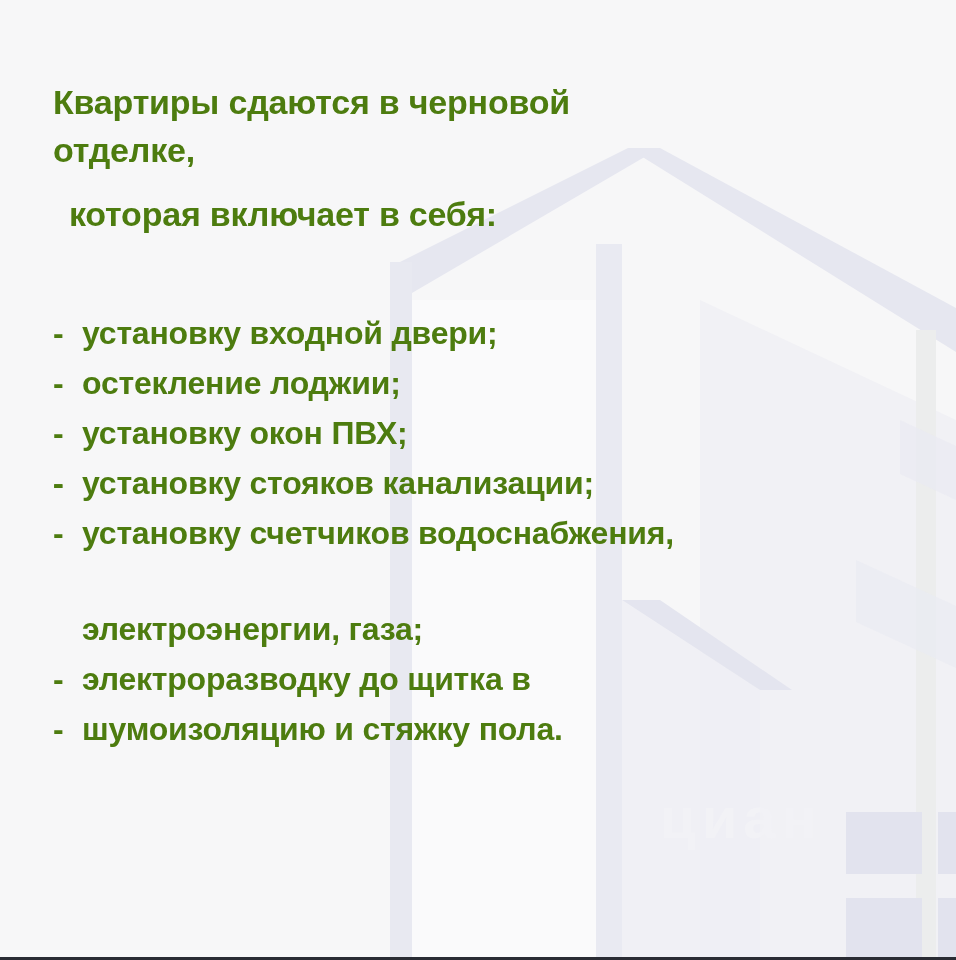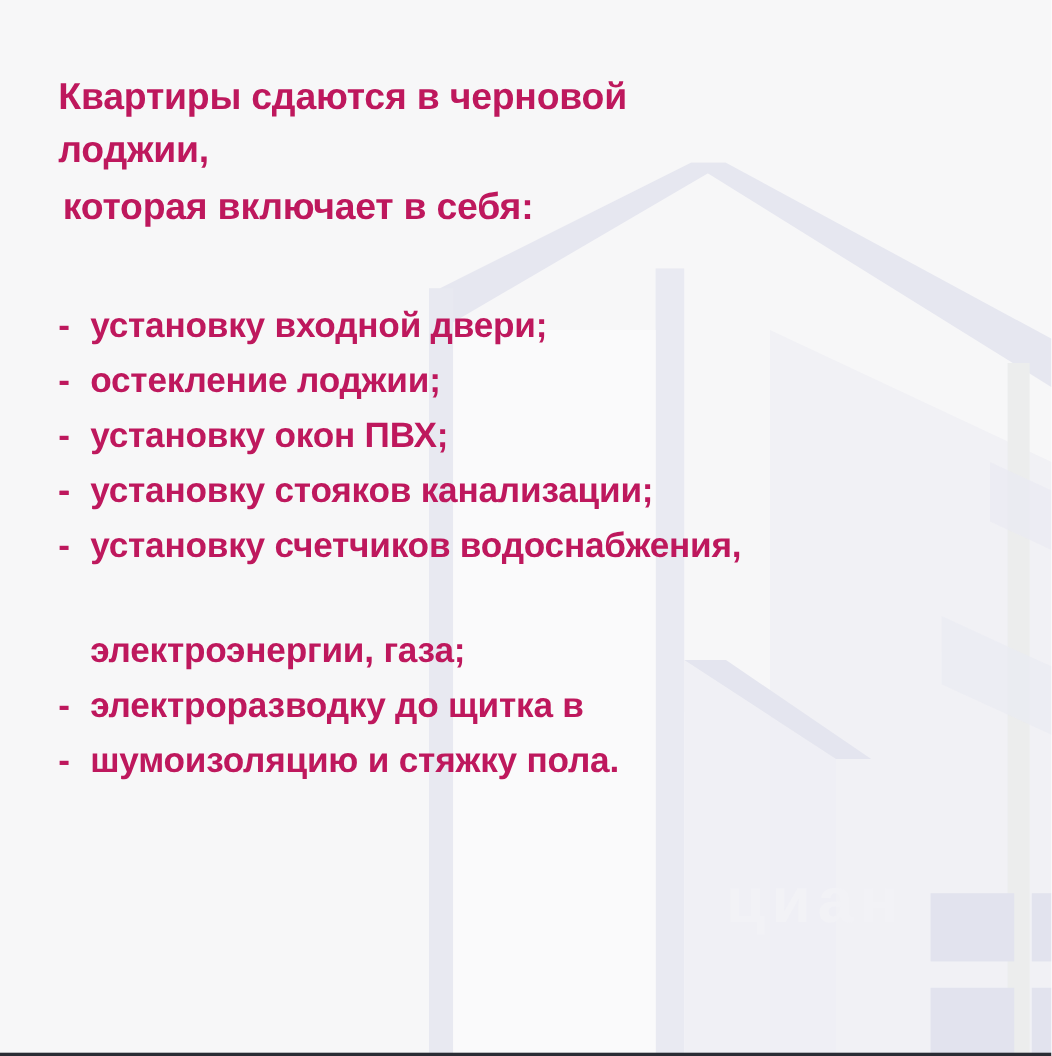--- a/index.html
+++ b/index.html
@@ -33,40 +33,40 @@
     bottom: 0;
     width: 956px;
     height: 3px;
     background: #2a2c34;
   }
 
   
   #content {
     position: absolute;
     left: 53px;
-    top: 64px;
+    top: 78px;
     width: 900px;
-    color: #be185d;
+    color: #4d7c0f;
   }
 
   .heading {
     font-size: 34px;
     font-weight: 700;
     line-height: 48px;
     letter-spacing: -0.2px;
     white-space: pre-line;
     margin: 0;
   }
 
   .heading-2 {
     font-size: 34px;
     font-weight: 700;
     line-height: 48px;
     letter-spacing: -0.2px;
-    margin: 4px;
+    margin: 16px;
   }
 
   .spacer {
     height: 54px;
   }
 
   ul.list {
     list-style: none;
     margin: 0;
     padding: 0;
@@ -134,21 +134,21 @@
       <rect x="846" y="898" width="76" height="60"></rect>
       <rect x="938" y="898" width="18" height="60"></rect>
     </g>
   </svg>
 
   <div id="bottom-rule"></div>
 
   <div id="content">
 
     <div class="heading">Квартиры сдаются в черновой</div>
-    <div class="heading">лоджии,</div>
+    <div class="heading">отделке,</div>
     <div class="heading-2">которая включает в себя:</div>
 
     <div class="spacer"></div>
 
     <ul class="list" id="finishing-list">
         <li><span class="dash">-</span><span>установку входной двери;</span></li>
         <li><span class="dash">-</span><span>остекление лоджии;</span></li>
         <li><span class="dash">-</span><span>установку окон ПВХ;</span></li>
         <li><span class="dash">-</span></li>
         <li><span class="dash">-</span><span>установку стояков канализации;</span></li>

